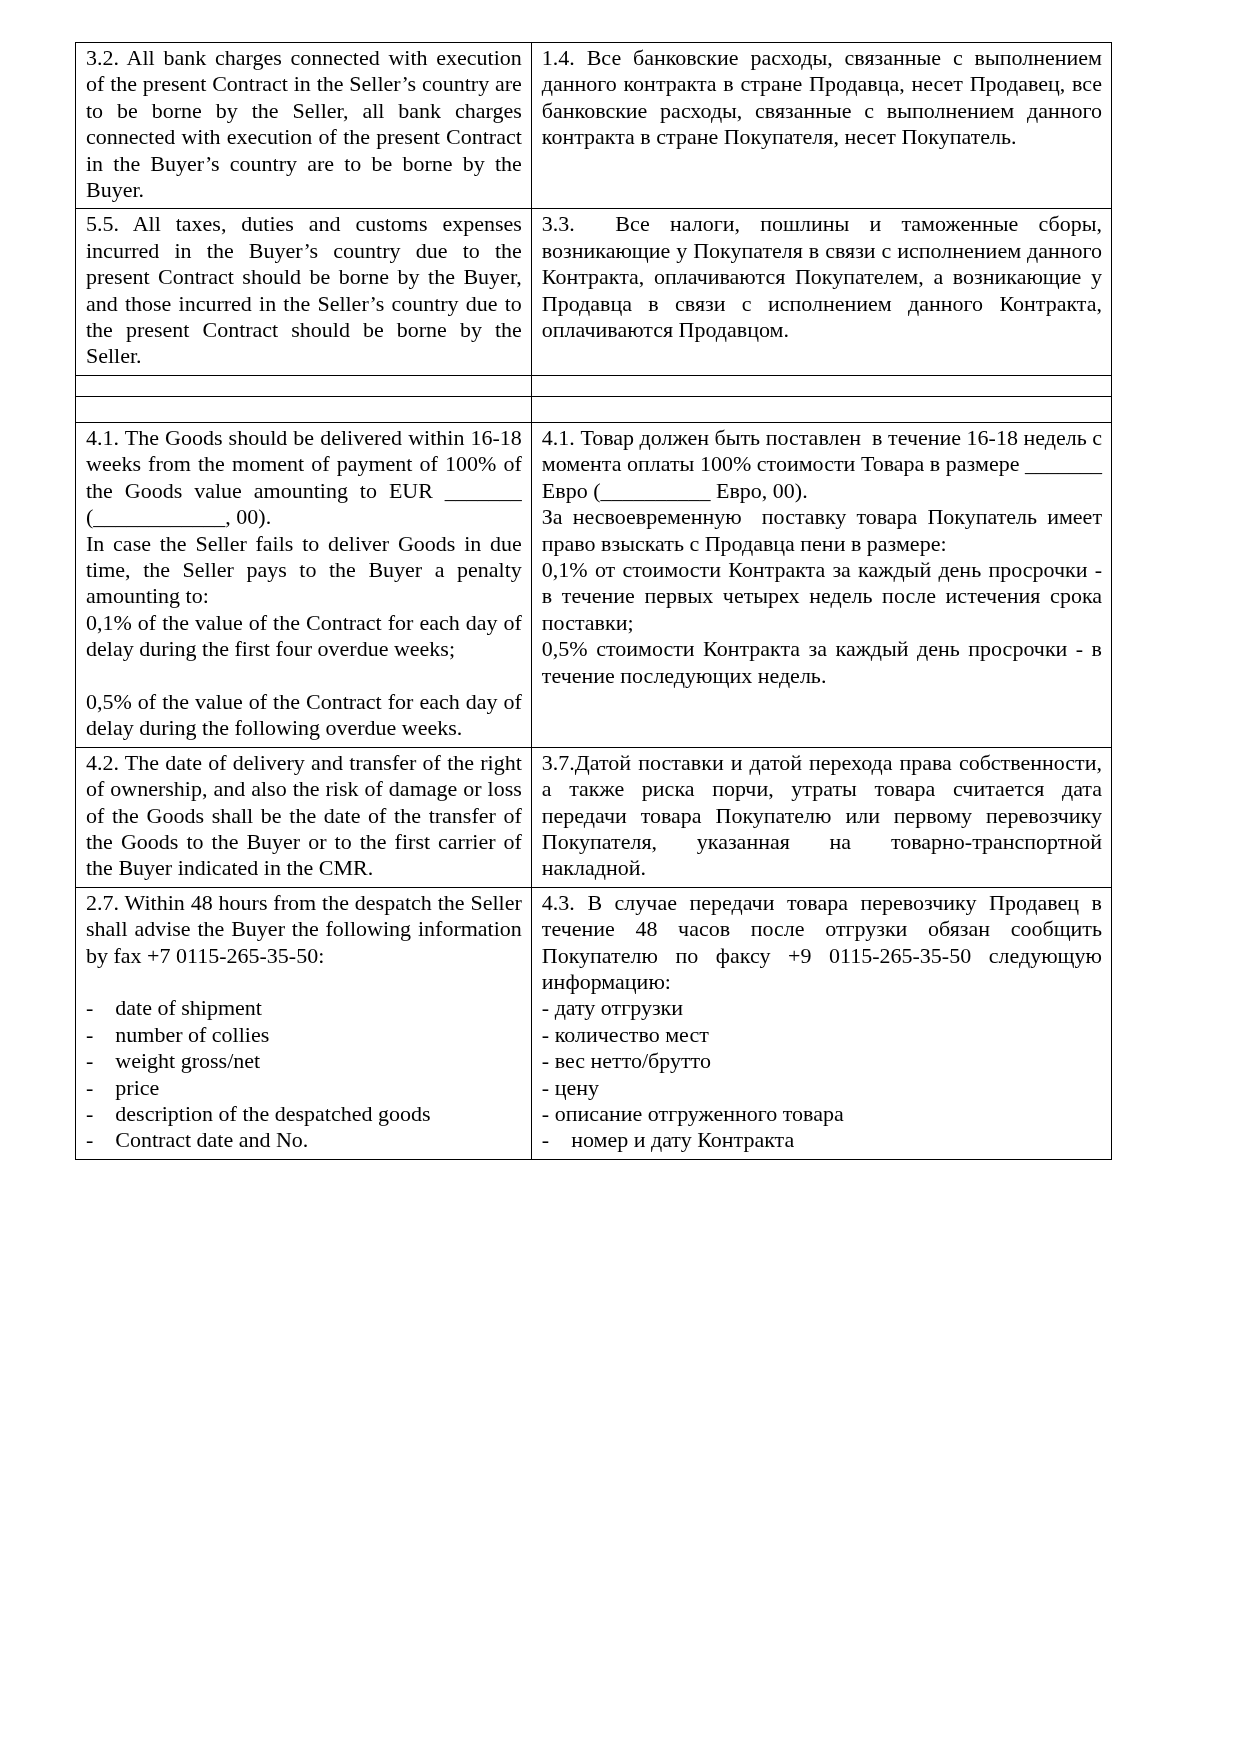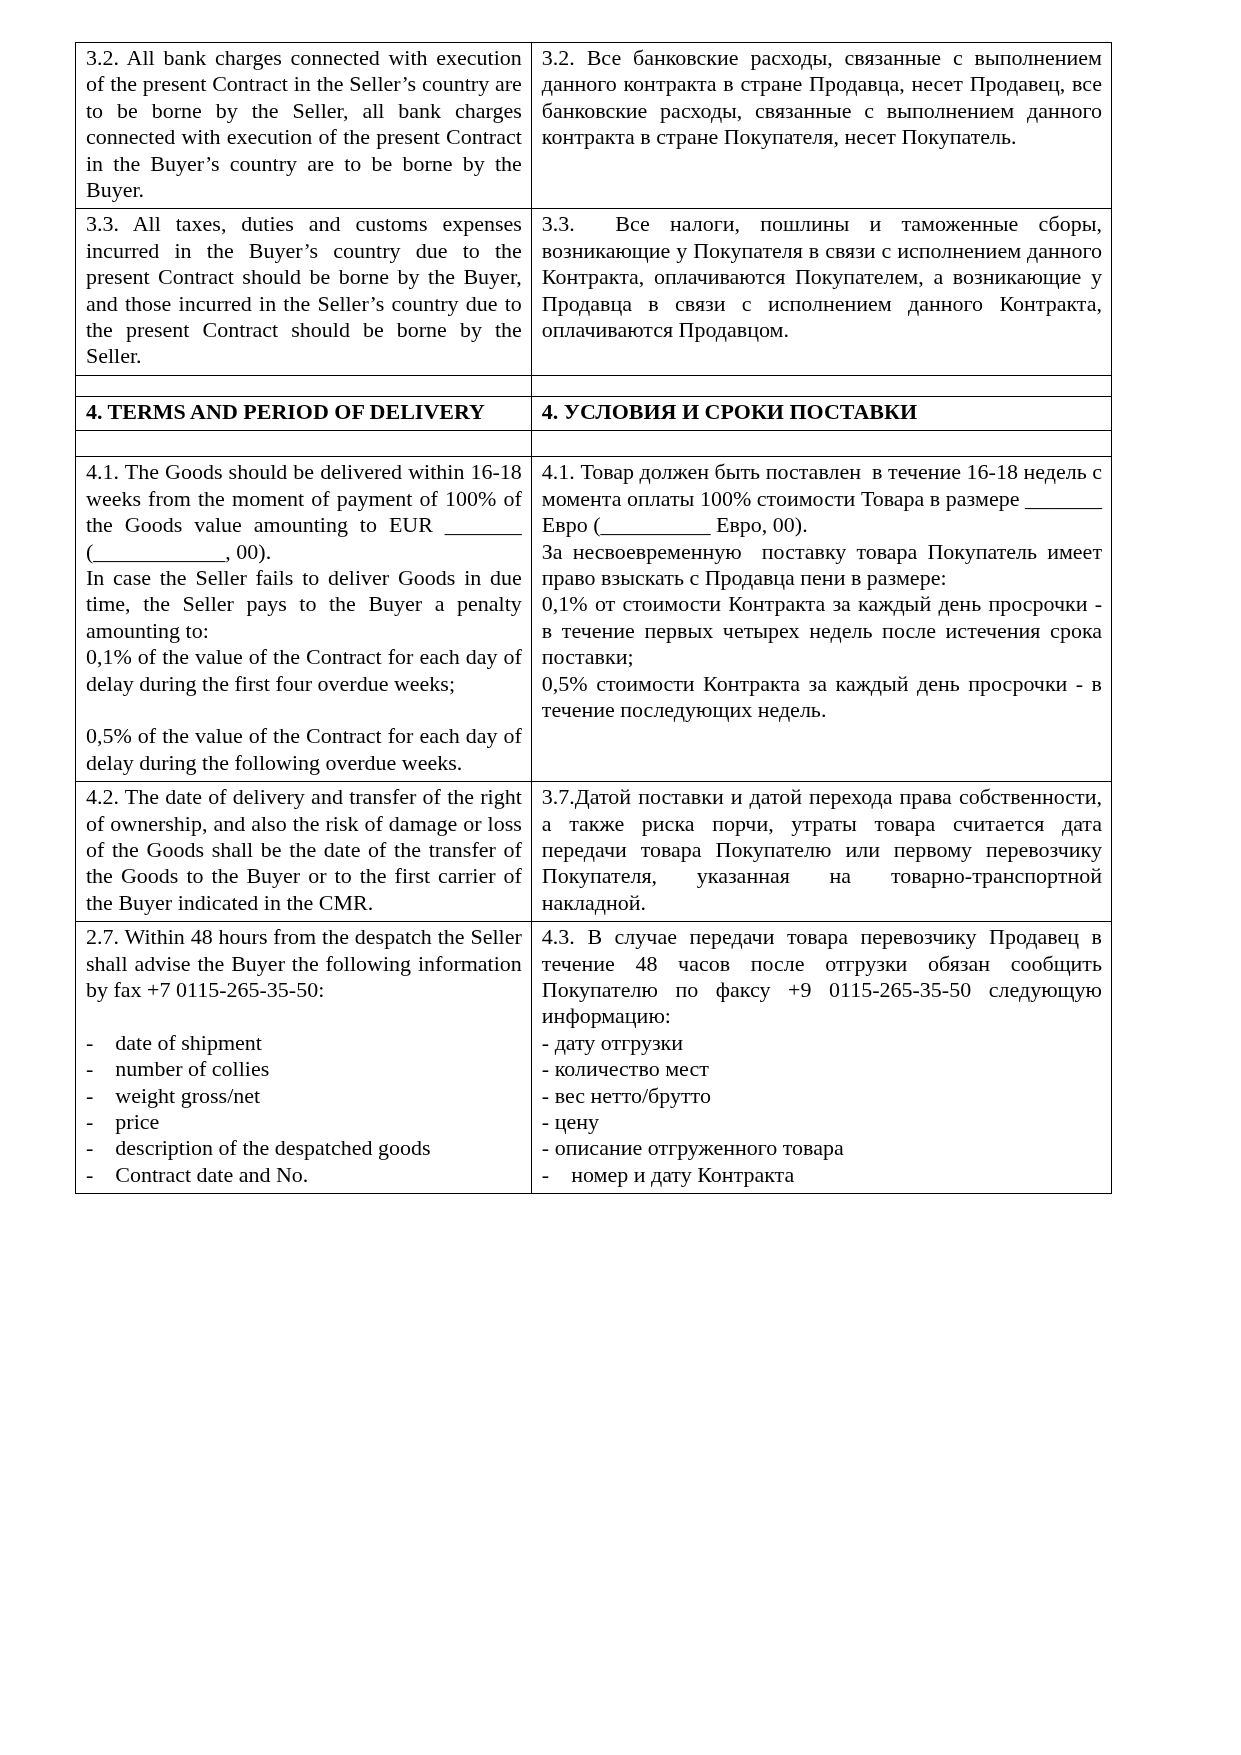--- a/index.html
+++ b/index.html
@@ -61,33 +61,29 @@
 
 <div class="page">
   <table class="contract-table">
     <colgroup>
       <col style="width:44%">
       <col style="width:56%">
     </colgroup>
     <tbody>
       <tr>
         <td>3.2. All bank charges connected with execution of the present Contract in the Seller’s country are to be borne by the Seller, all bank charges connected with execution of the present Contract in the Buyer’s country are to be borne by the Buyer.</td>
-        <td>3.2. Все банковские расходы, связанные с выполнением данного контракта в стране Продавца, несет Продавец, все банковские расходы, связанные с выполнением данного контракта в стране Покупателя, несет Покупатель.</td>
+        <td>1.4. Все банковские расходы, связанные с выполнением данного контракта в стране Продавца, несет Продавец, все банковские расходы, связанные с выполнением данного контракта в стране Покупателя, несет Покупатель.</td>
       </tr>
       <tr>
-        <td>3.3. All taxes, duties and customs expenses incurred in the Buyer’s country due to the present Contract should be borne by the Buyer, and those incurred in the Seller’s country due to the present Contract should be borne by the Seller.</td>
+        <td>5.5. All taxes, duties and customs expenses incurred in the Buyer’s country due to the present Contract should be borne by the Buyer, and those incurred in the Seller’s country due to the present Contract should be borne by the Seller.</td>
         <td>3.3.  Все налоги, пошлины и таможенные сборы, возникающие у Покупателя в связи с исполнением данного Контракта, оплачиваются Покупателем, а возникающие у Продавца в связи с исполнением данного Контракта, оплачиваются Продавцом.</td>
       </tr>
       <tr class="spacer-sm">
         <td></td>
         <td></td>
-      </tr>
-      <tr>
-        <td class="header-cell">4. TERMS AND PERIOD OF DELIVERY</td>
-        <td class="header-cell">4. УСЛОВИЯ И СРОКИ ПОСТАВКИ</td>
       </tr>
       <tr class="spacer-md">
         <td></td>
         <td></td>
       </tr>
       <tr>
         <td class="tall-cell">4.1. The Goods should be delivered within 16-18 weeks from the moment of payment of 100% of the Goods value amounting to EUR _______ (____________, 00).
 In case the Seller fails to deliver Goods in due time, the Seller pays to the Buyer a penalty amounting to:
 0,1% of the value of the Contract for each day of delay during the first four overdue weeks;
 

